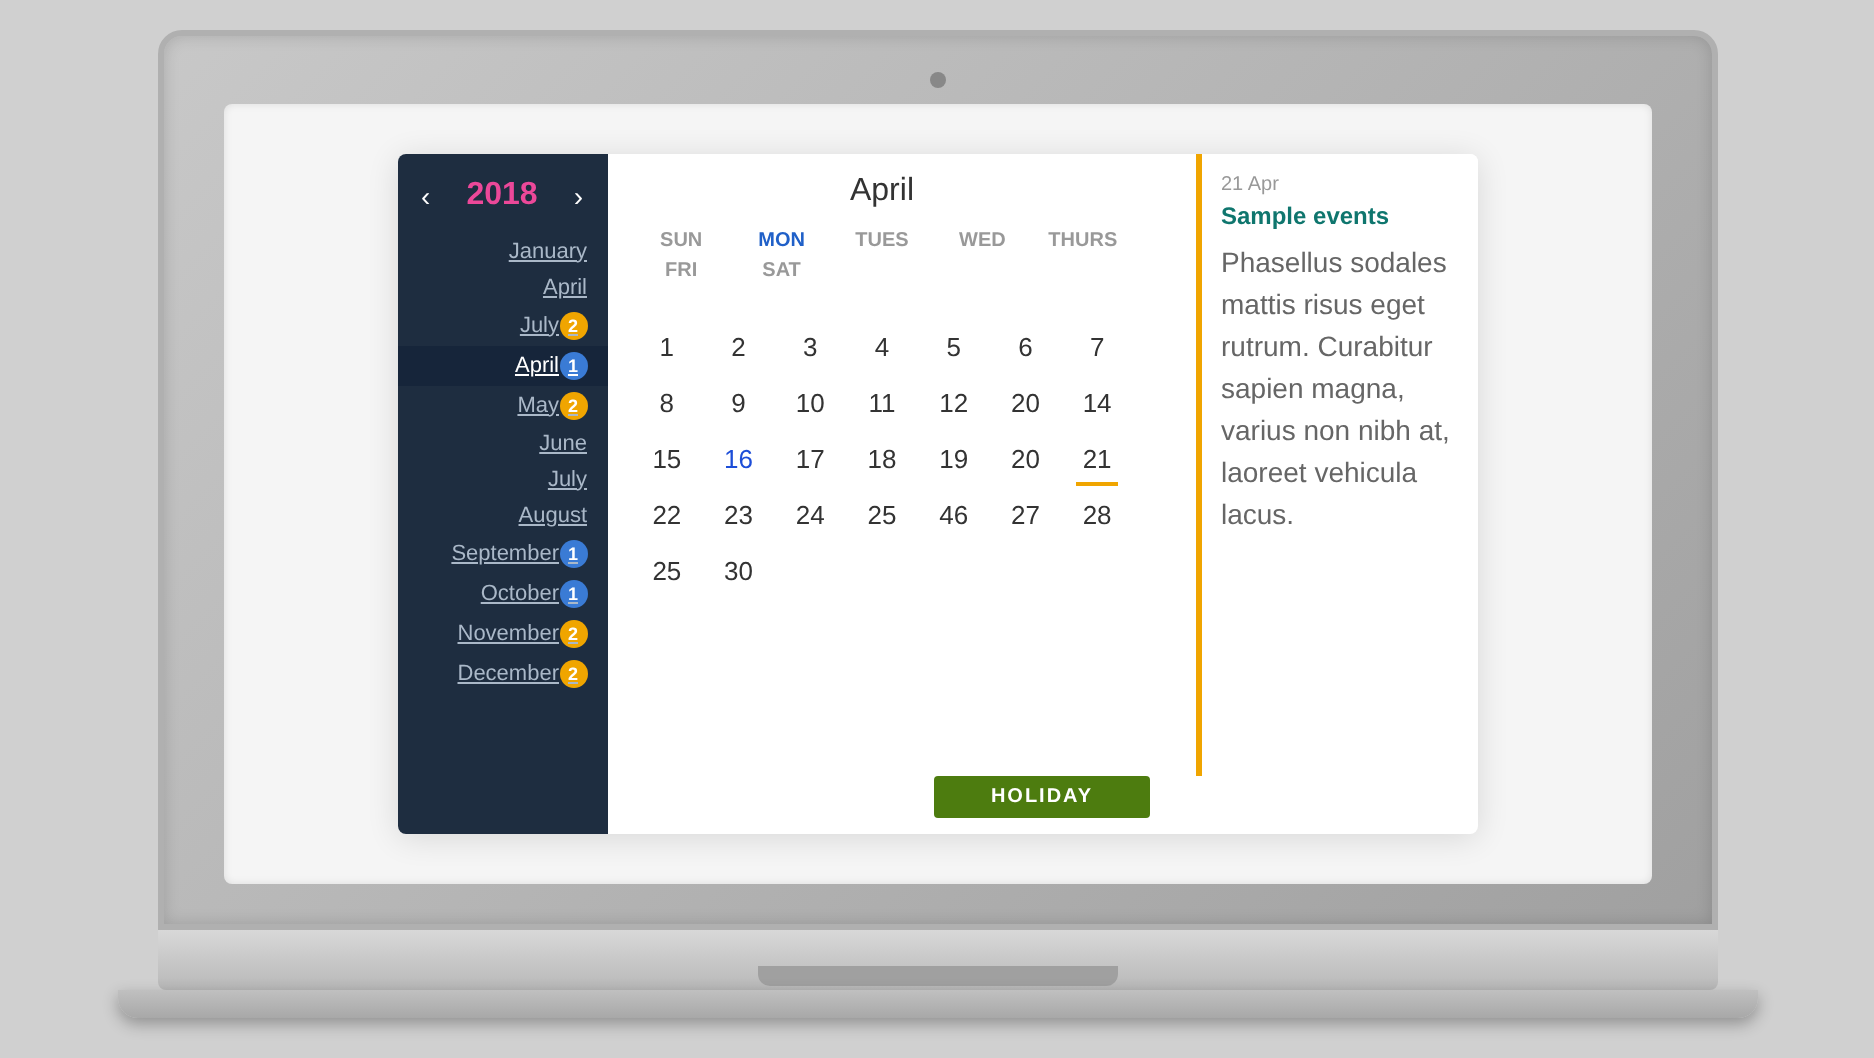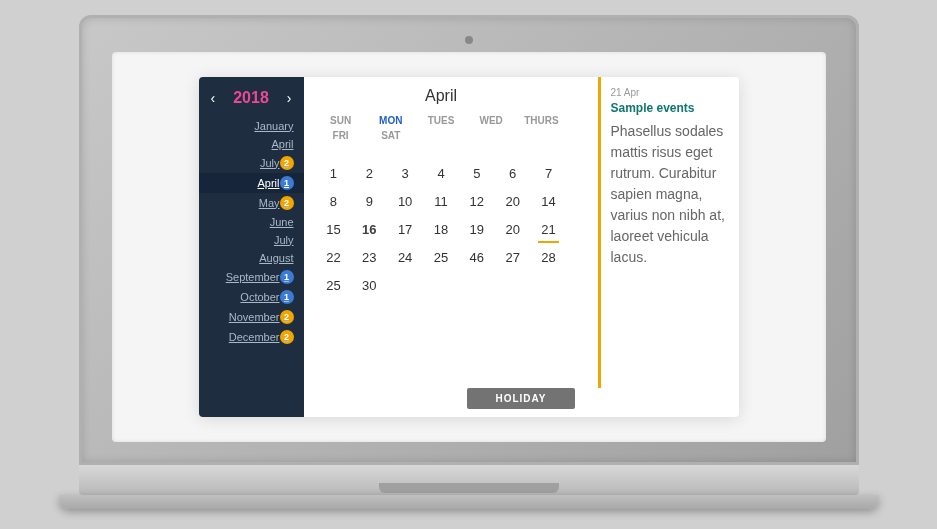--- a/index.html
+++ b/index.html
@@ -222,22 +222,22 @@
       color: #333;
       padding: 4px 2px;
       cursor: pointer;
       border-radius: 3px;
       line-height: 1.4;
     }
 
     .cal-day.empty { }
 
     .cal-day.today {
-      color: #404040;
-      font-weight: bold;
+      color: #1d4ed8;
+      font-weight: normal;
     }
 
     .cal-day.selected {
       position: relative;
     }
 
     .cal-day.selected::after {
       content: '';
       display: block;
       height: 2px;
@@ -249,21 +249,21 @@
     }
 
     
     .holiday-bar {
       padding: 0 12px 8px 12px;
       display: flex;
       justify-content: center;
     }
 
     .holiday-btn {
-      background: #737373;
+      background: #4d7c0f;
       color: #fff;
       border: none;
       padding: 5px 28px;
       font-size: 10px;
       font-weight: bold;
       letter-spacing: 1px;
       cursor: pointer;
       border-radius: 2px;
     }
 

